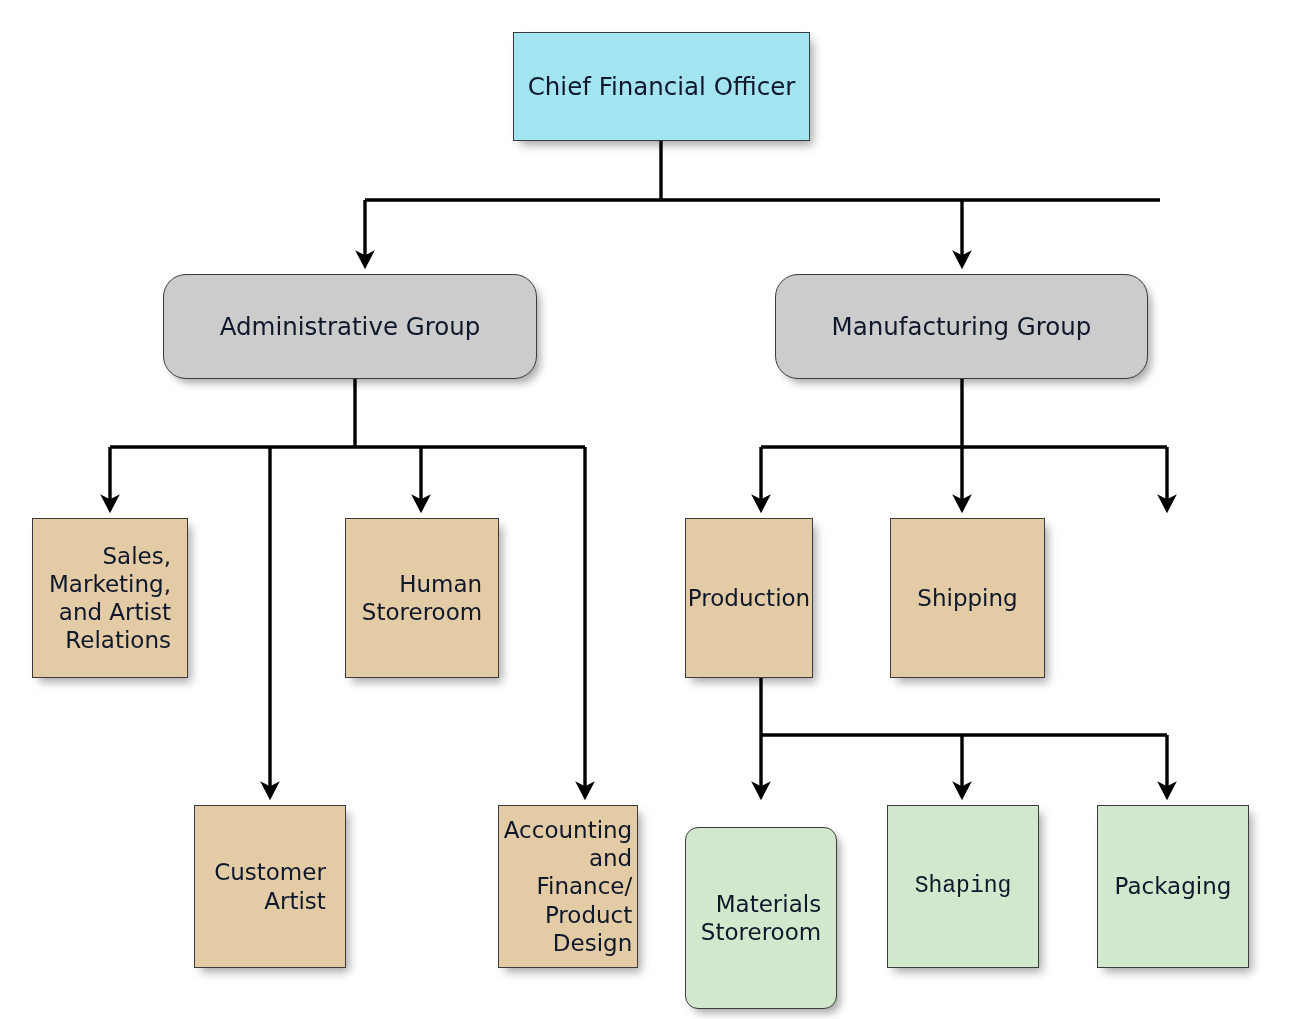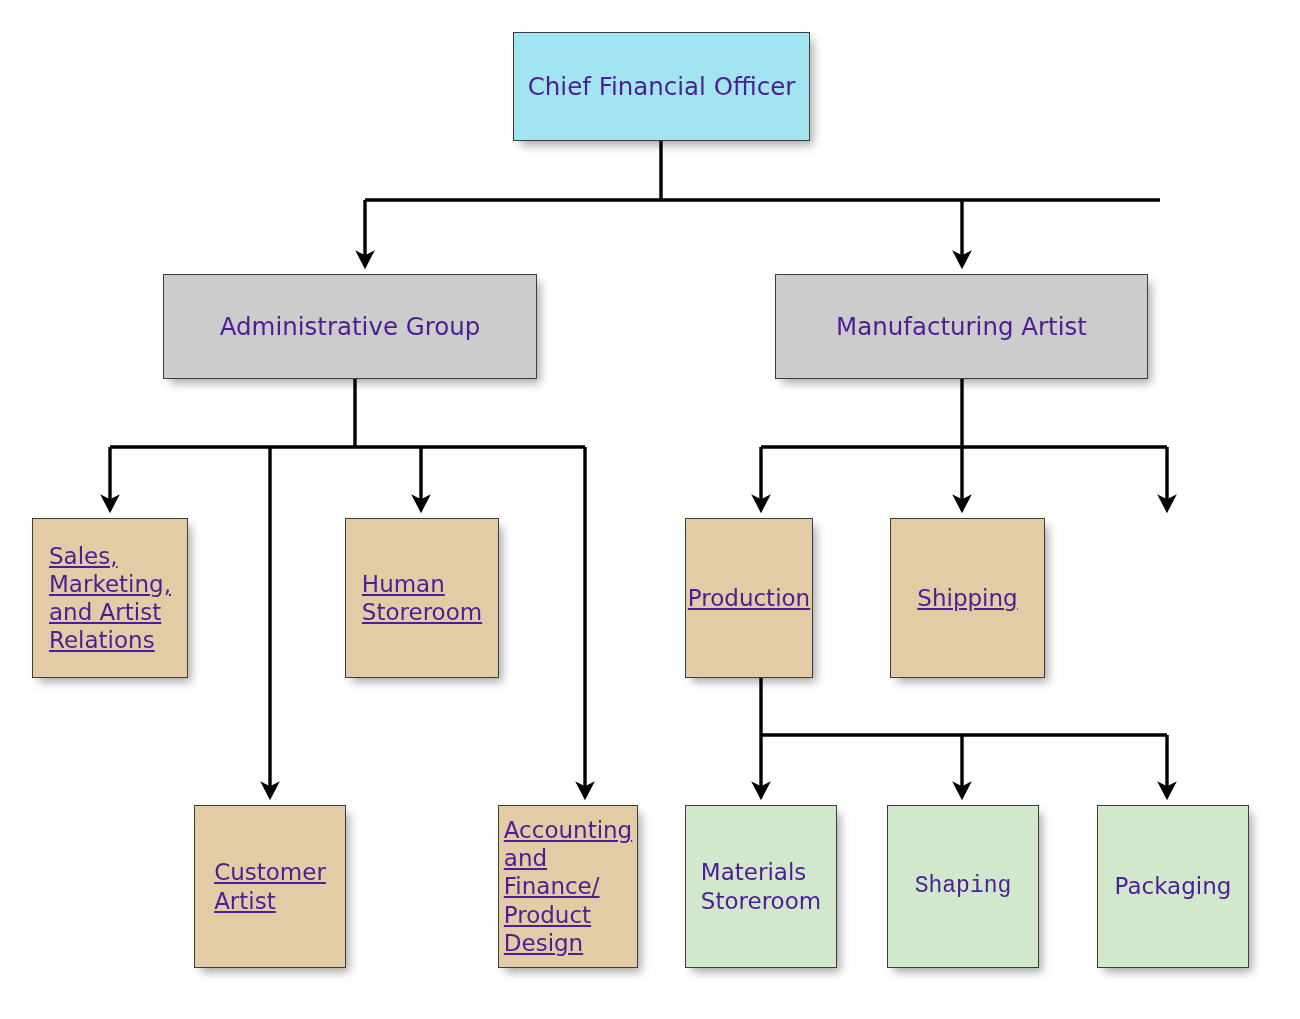--- a/index.html
+++ b/index.html
@@ -25,34 +25,34 @@
     height: 1019px;
     pointer-events: none;
   }
   .node {
     position: absolute;
     box-sizing: border-box;
     border: 1.5px solid #3c3c3c;
     display: flex;
     align-items: center;
     justify-content: center;
-    text-align: left;
-    color: #4c1d95;
+    text-align: right;
+    color: #0f172a;
     box-shadow: 5px 6px 9px -2px rgba(0,0,0,0.35);
     z-index: 2;
   }
   .node-label {
     display: block;
     line-height: 1.22;
     white-space: pre-line;
     padding: 0 4px;
   }
   .lvl-exec  { background: #a2e4f0; }
-  .lvl-group { background: #cccccc; }
-  .lvl-dept  { background: #e3cba5; text-decoration: underline; }
+  .lvl-group { background: #cccccc; border-radius: 23px; }
+  .lvl-dept  { background: #e3cba5; }
   .lvl-unit  { background: #d2e8cc; }
 
   .fs-24 { font-size: 24.5px; }
   .fs-23 { font-size: 23px; }
   .fs-22 { font-size: 22px; }
 </style>
 </head>
 <body>
 
 <div id="chart-canvas">
@@ -94,21 +94,21 @@
 
   <div class="node lvl-exec fs-24" style="left:513px; top:32px; width:297px; height:109px;">
     <span class="node-label">Chief Financial Officer</span>
   </div>
 
   <div class="node lvl-group fs-24" style="left:163px; top:274px; width:374px; height:105px;">
     <span class="node-label">Administrative Group</span>
   </div>
 
   <div class="node lvl-group fs-24" style="left:775px; top:274px; width:373px; height:105px;">
-    <span class="node-label">Manufacturing Artist</span>
+    <span class="node-label">Manufacturing Group</span>
   </div>
 
   <div class="node lvl-dept fs-23" style="left:32px; top:518px; width:156px; height:160px;">
     <span class="node-label">Sales,
 Marketing,
 and Artist
 Relations</span>
   </div>
 
   <div class="node lvl-dept fs-23" style="left:345px; top:518px; width:154px; height:160px;">
@@ -131,21 +131,21 @@
 
   <div class="node lvl-dept fs-23" style="left:685px; top:518px; width:128px; height:160px;">
     <span class="node-label">Production</span>
   </div>
 
   <div class="node lvl-dept fs-23" style="left:890px; top:518px; width:155px; height:160px;">
     <span class="node-label">Shipping</span>
   </div>
 
 
-  <div class="node lvl-unit fs-23" style="left:685px; top:805px; width:152px; height:163px;">
+  <div class="node lvl-unit fs-23" style="left:685px; top:827px; width:152px; height:182px;border-radius:13px;">
     <span class="node-label">Materials
 Storeroom</span>
   </div>
 
   <div class="node lvl-unit fs-23" style="left:887px; top:805px; width:152px; height:163px;font-family:Liberation Mono, monospace;">
     <span class="node-label">Shaping</span>
   </div>
 
   <div class="node lvl-unit fs-23" style="left:1097px; top:805px; width:152px; height:163px;">
     <span class="node-label">Packaging</span>

